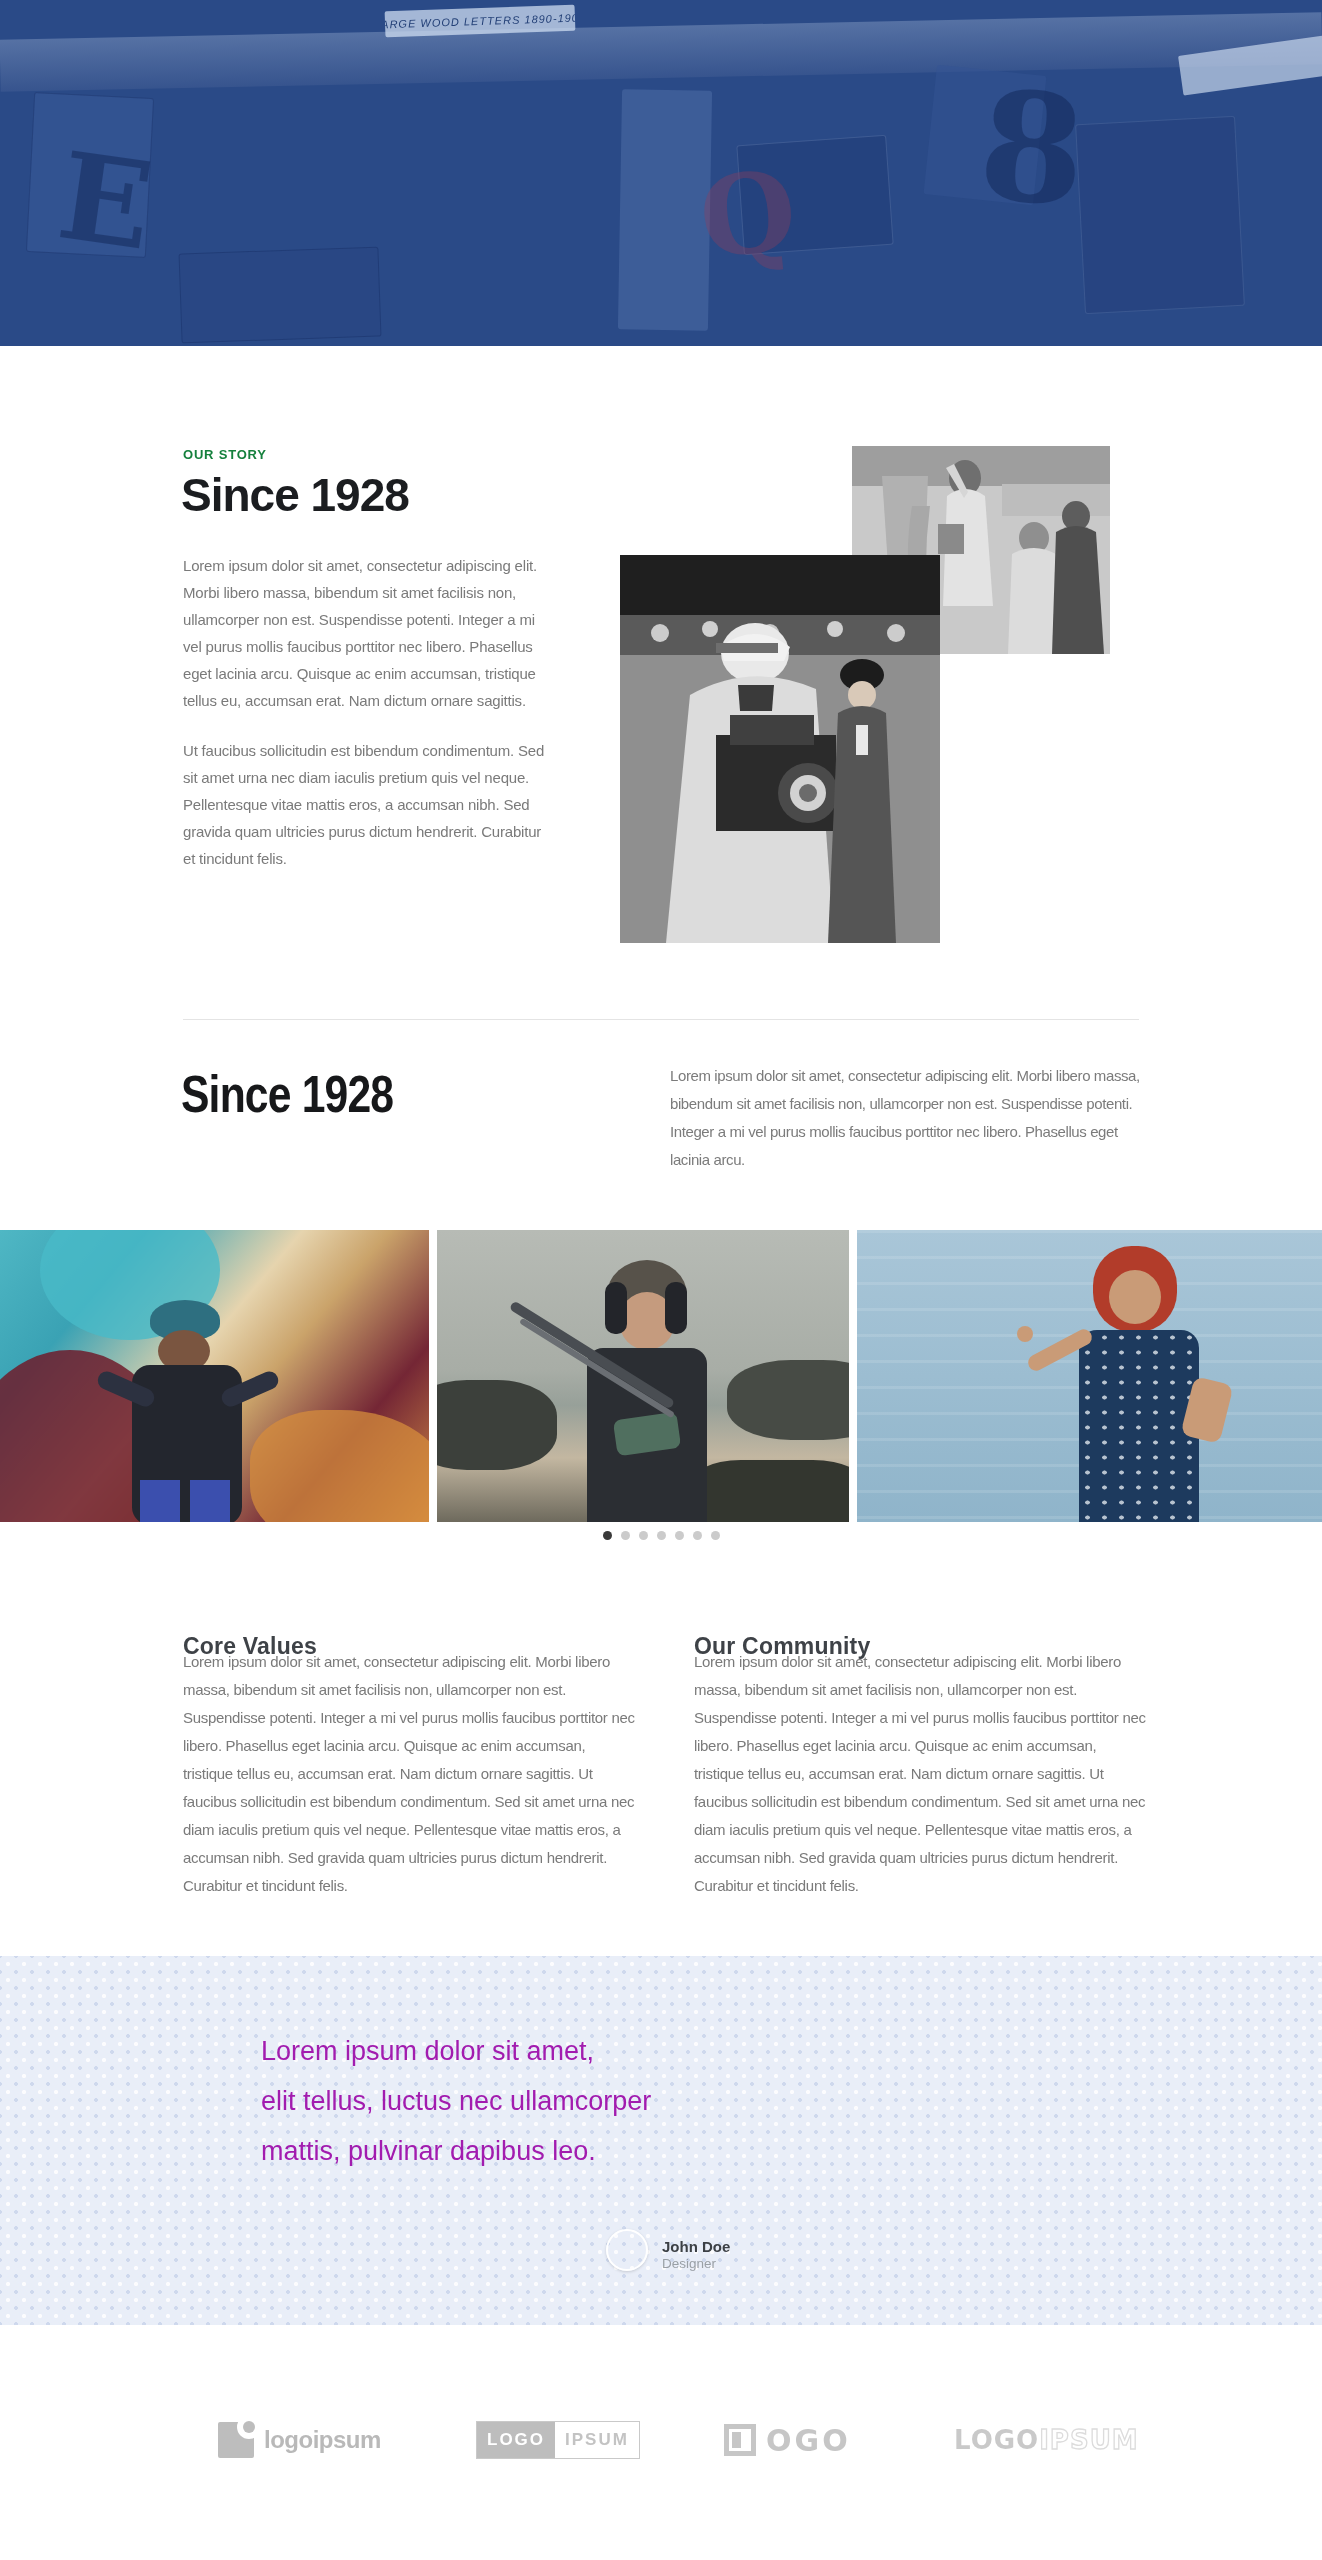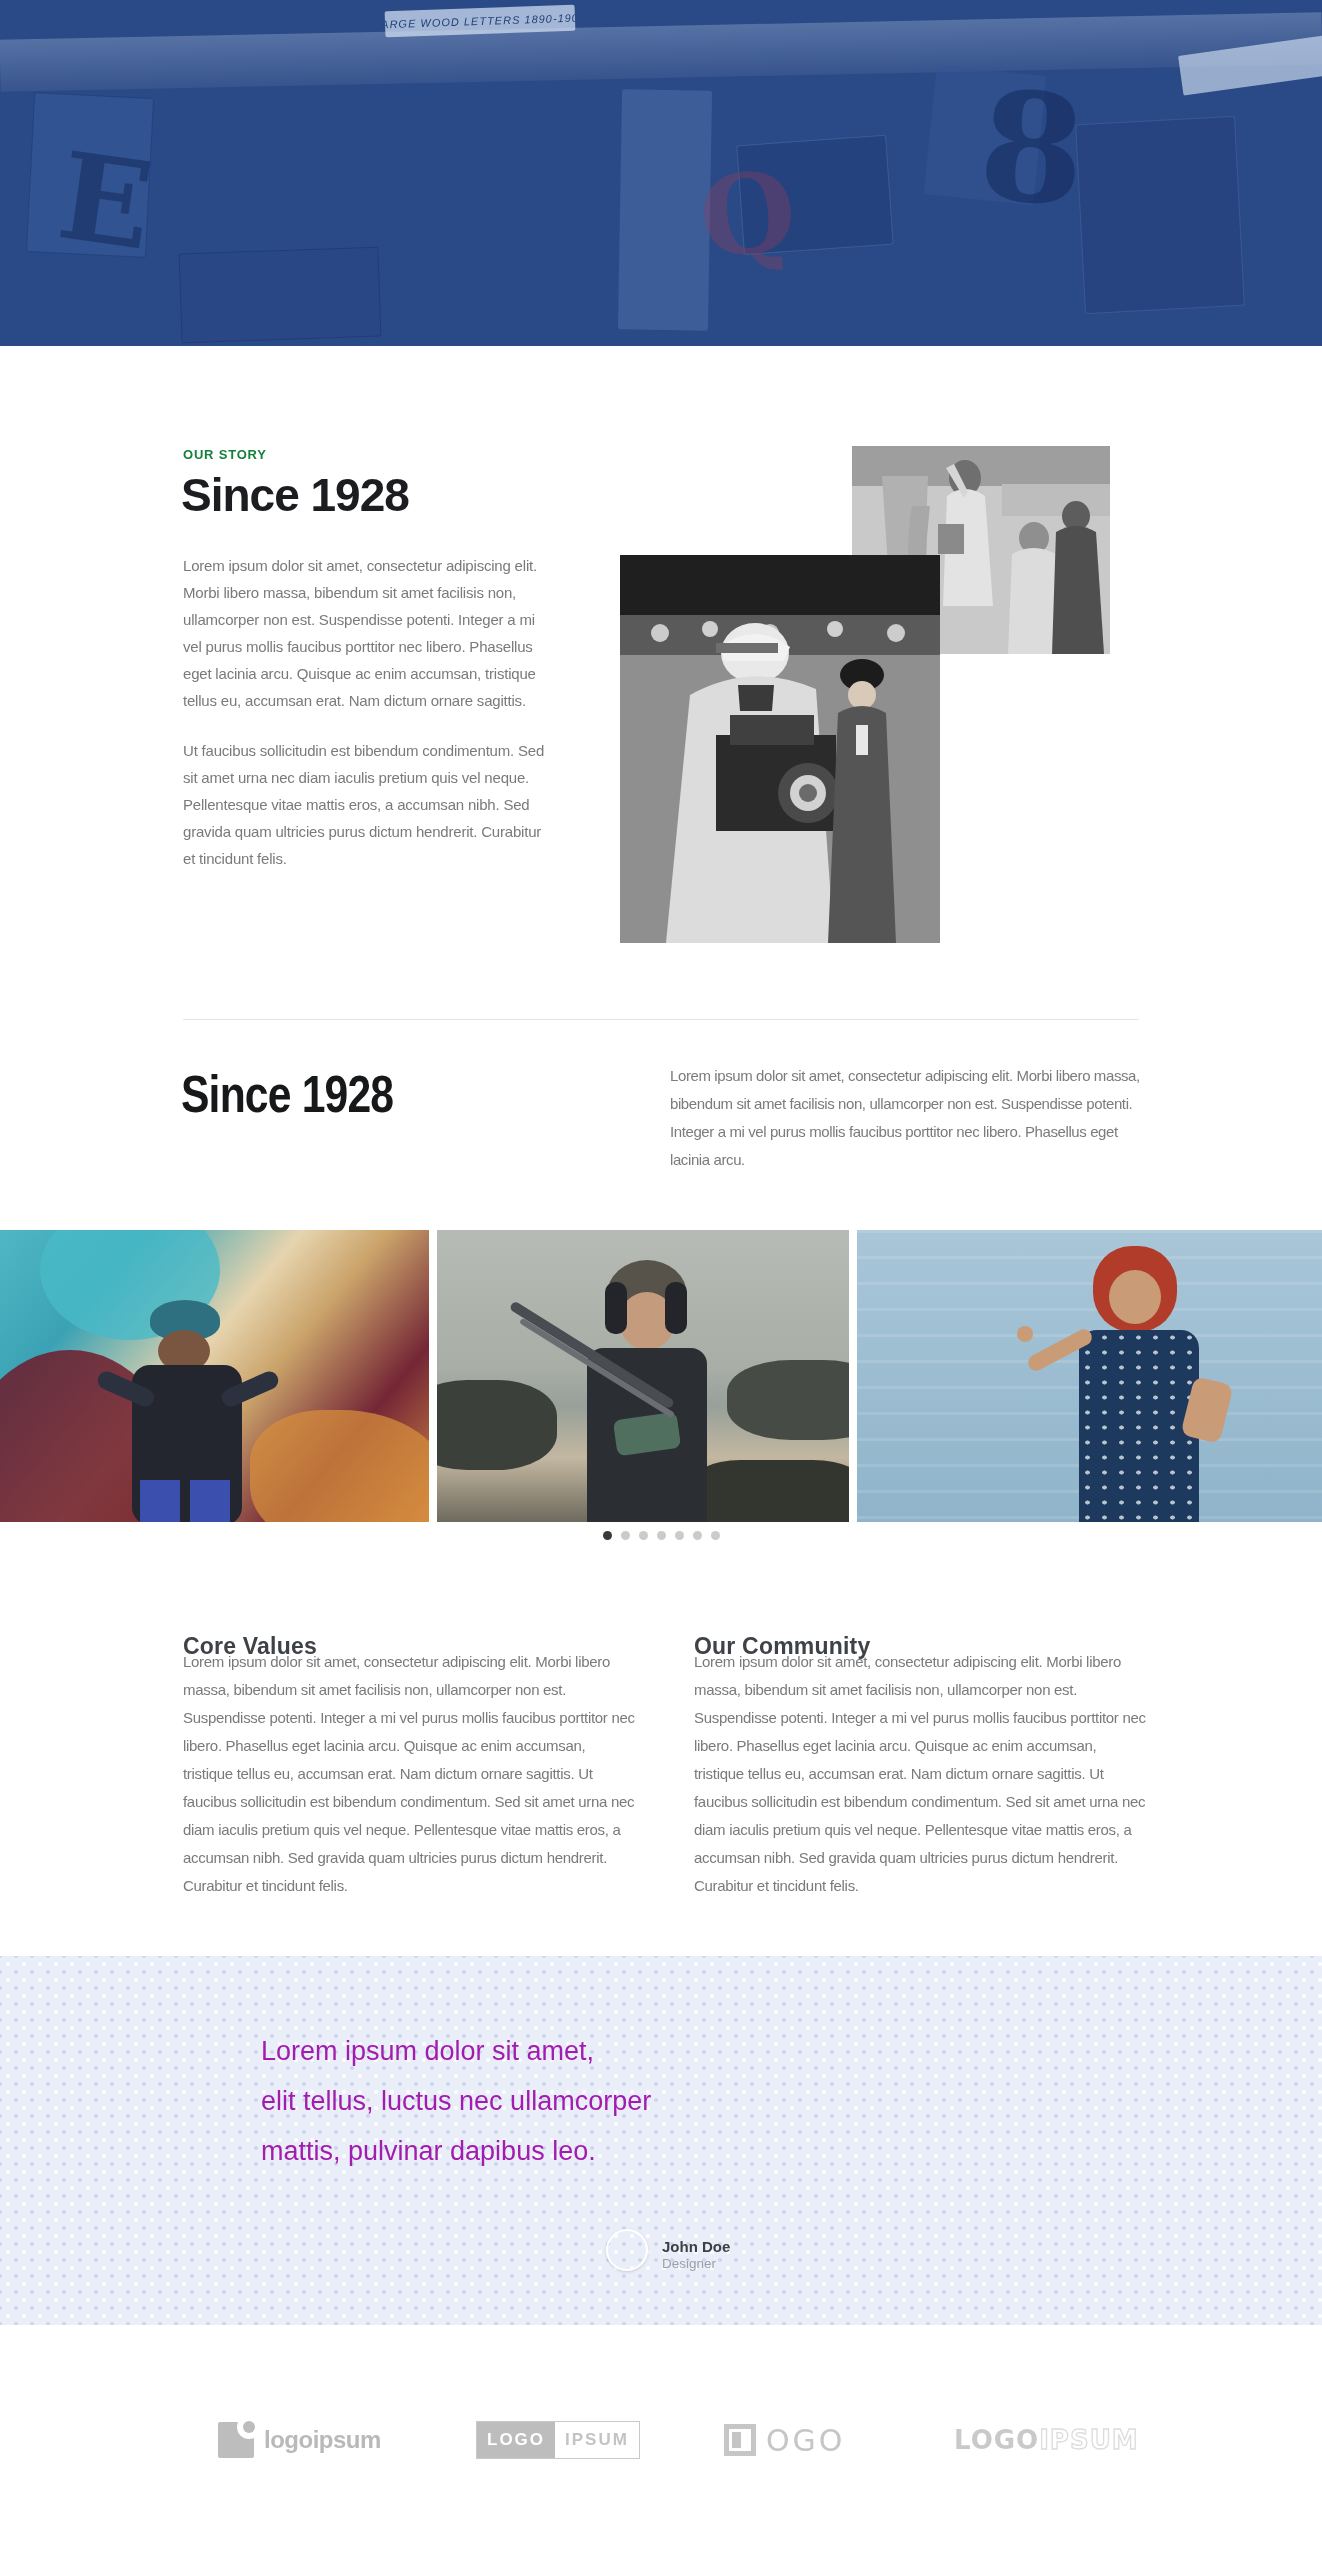--- a/index.html
+++ b/index.html
@@ -87,21 +87,21 @@
   .logo-4 { left:954px; }
   .lp-mark { position:relative; width:36px; height:36px; background:#bdbdbd; border-radius:2px; }
   .lp-mark .cut { position:absolute; right:-7px; top:-7px; width:24px; height:24px; background:#fff; border-radius:50%; }
   .lp-mark .pin { position:absolute; right:-1px; top:-1px; width:12px; height:12px; background:#bdbdbd; border-radius:50%; }
   .lp-text { font-size:24px; font-weight:700; color:#b9b9b9; letter-spacing:-0.5px; }
   .boxlogo { display:flex; border:1px solid #c9c9c9; }
   .boxlogo .dark { background:#bdbdbd; color:#ffffff; font-weight:800; font-size:17px; letter-spacing:2px; padding:8px 10px; }
   .boxlogo .light { background:#ffffff; color:#c3c3c3; font-weight:700; font-size:17px; letter-spacing:2px; padding:8px 10px; }
   .sq-mark { width:32px; height:32px; border:5px solid #c6c6c6; position:relative; }
   .sq-mark:after { content:""; position:absolute; left:3px; top:3px; width:9px; height:16px; background:#c6c6c6; }
-  .round-text { font-size:30px; font-weight:400; color:#c6c6c6; letter-spacing:3px; font-family:"DejaVu Sans", sans-serif; }
+  .round-text { font-size:30px; font-weight:700; color:#c6c6c6; letter-spacing:3px; font-family:"DejaVu Sans", sans-serif; }
   .outline-pair { font-size:26px; font-weight:800; letter-spacing:1px; font-family:"DejaVu Sans", sans-serif; }
   .outline-pair .solid { color:#c9c9c9; }
   .outline-pair .ghost { color:rgba(0,0,0,0); -webkit-text-stroke:1.3px #dcdcdc; }
 </style>
 </head>
 <body>
 
 <div class="page">
 
   <div class="hero">

